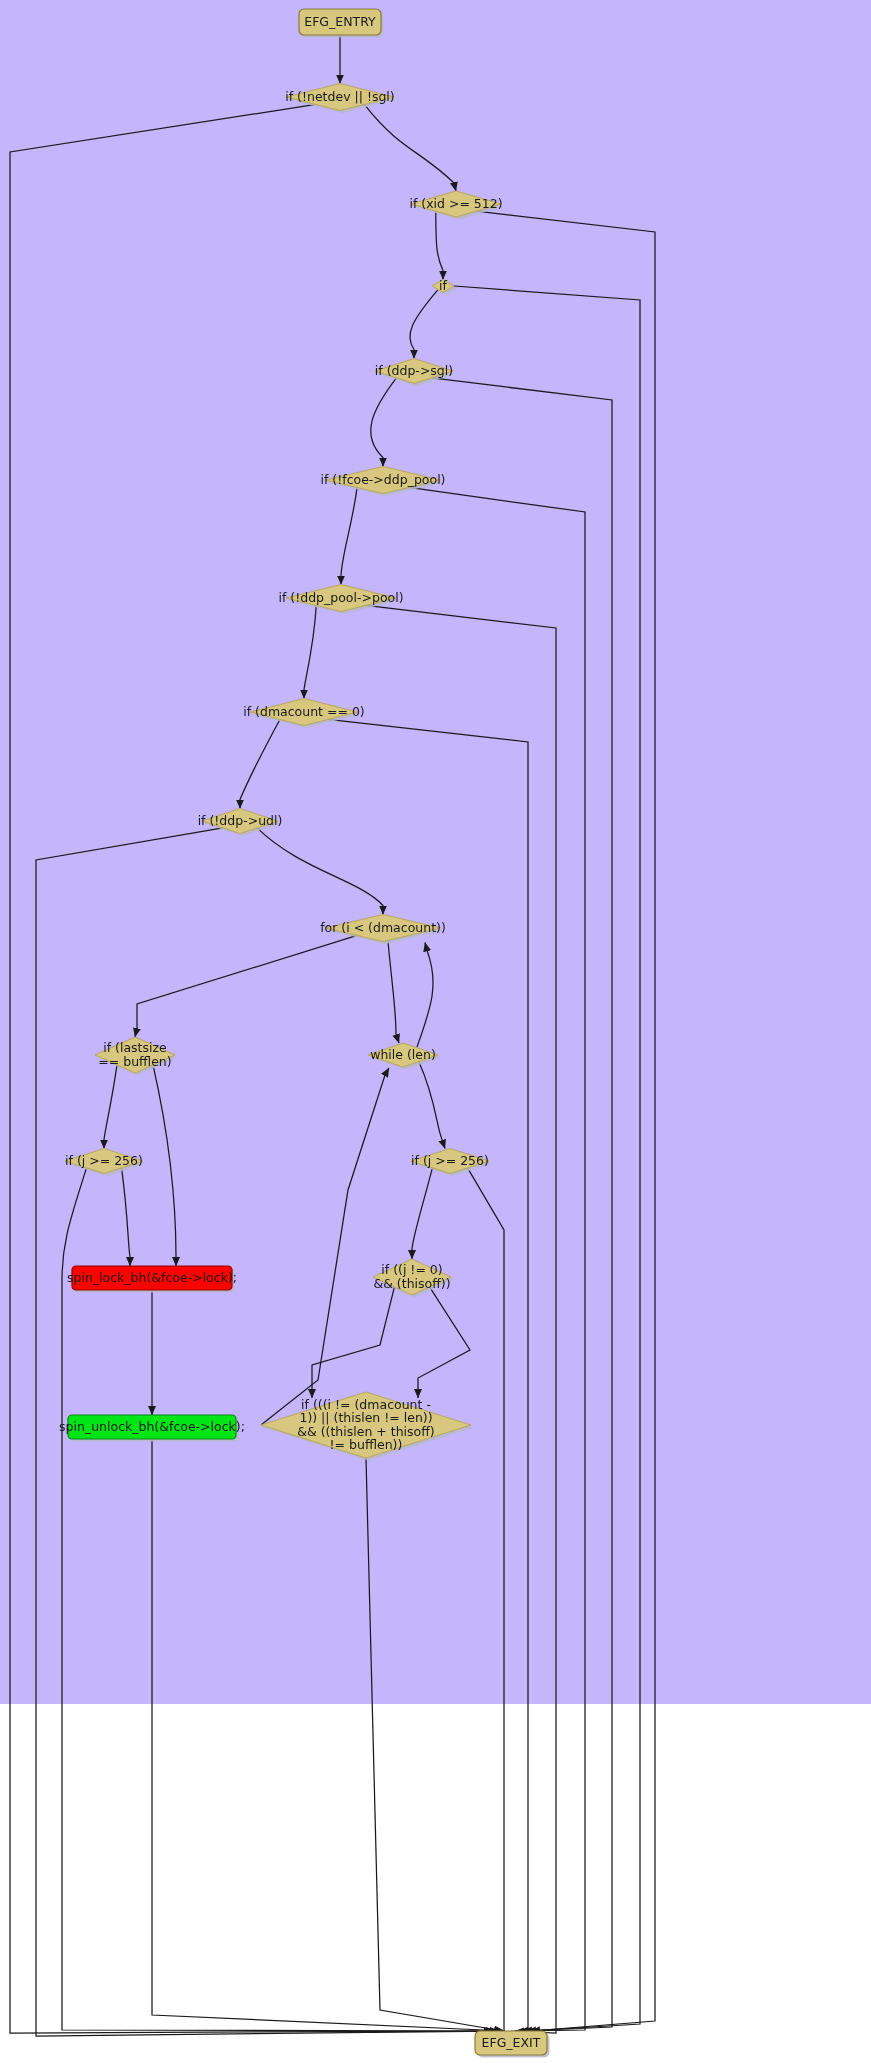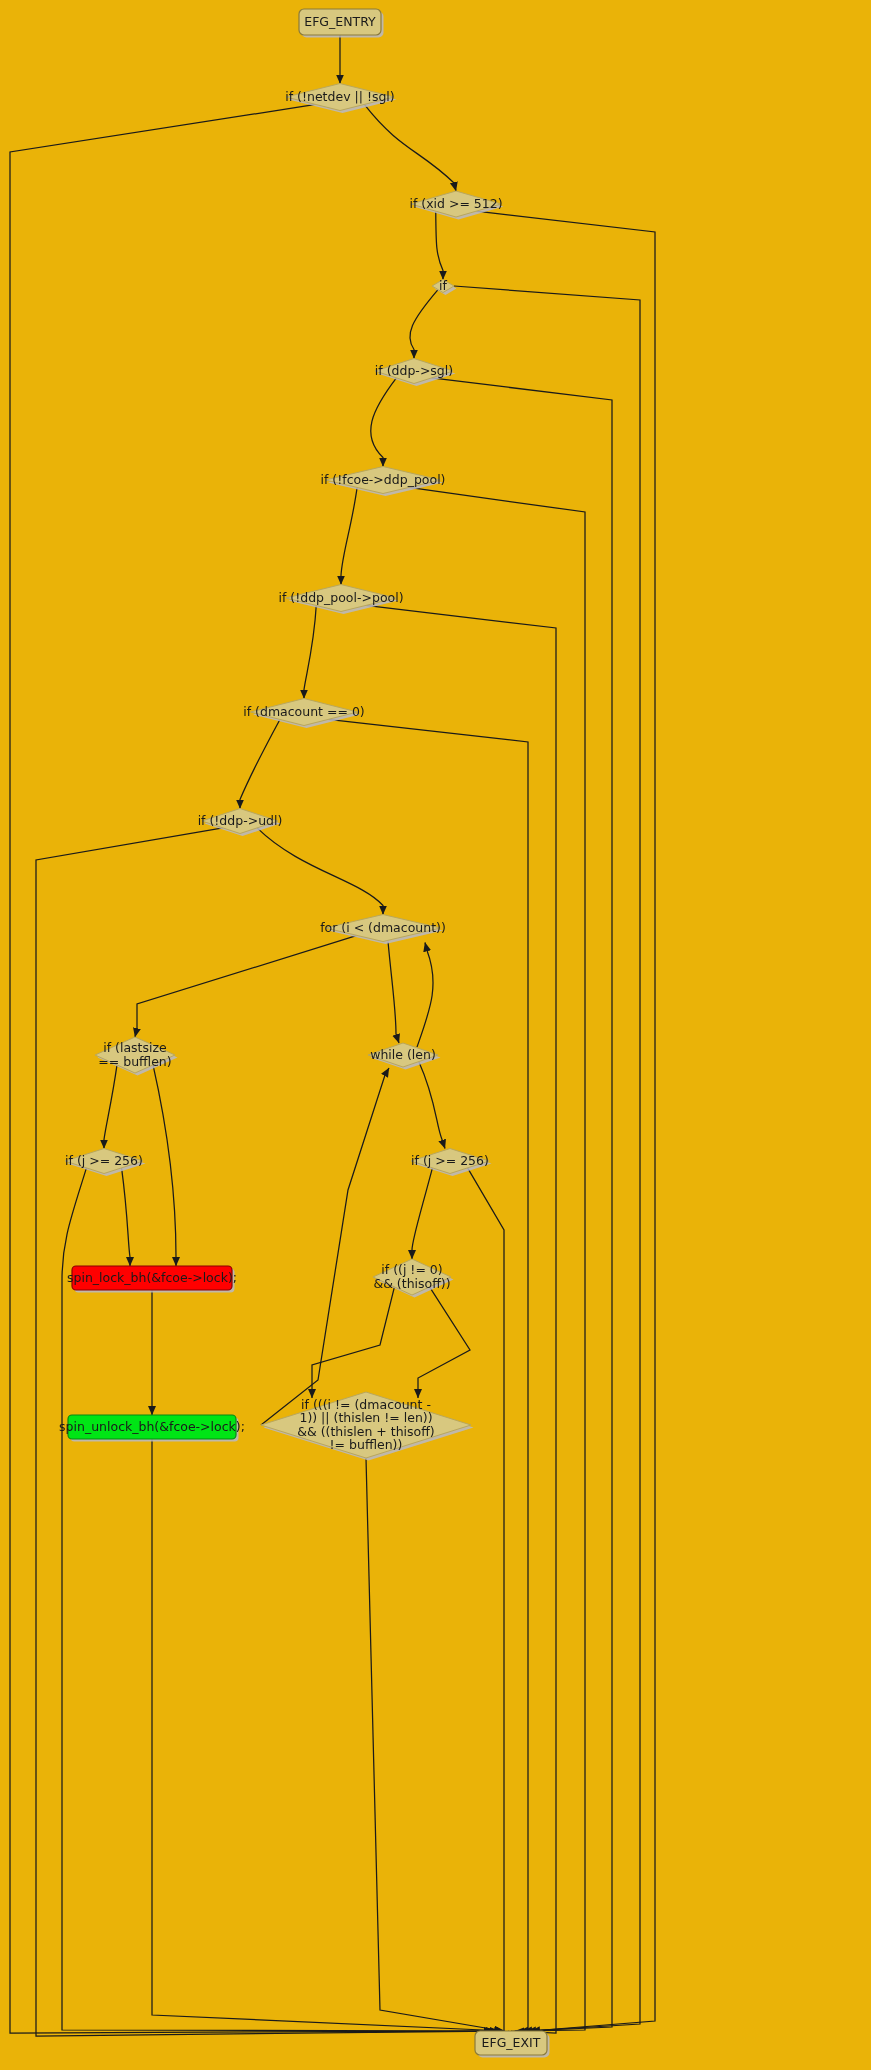--- a/index.html
+++ b/index.html
@@ -9,22 +9,22 @@
   }
   body {
     width: 871px;
     height: 2070px;
     font-family: "DejaVu Sans", sans-serif;
     overflow: hidden;
   }
   #cfg-root {
     position: relative;
     width: 871px;
-    height: 2070px;
-    background: #eab308;
+    height: 1704px;
+    background: #c4b5fd;
   }
   svg#cfg-svg {
     position: absolute;
     left: 0;
     top: 0;
     width: 871px;
     height: 2070px;
     display: block;
   }
   .node-shadow {

